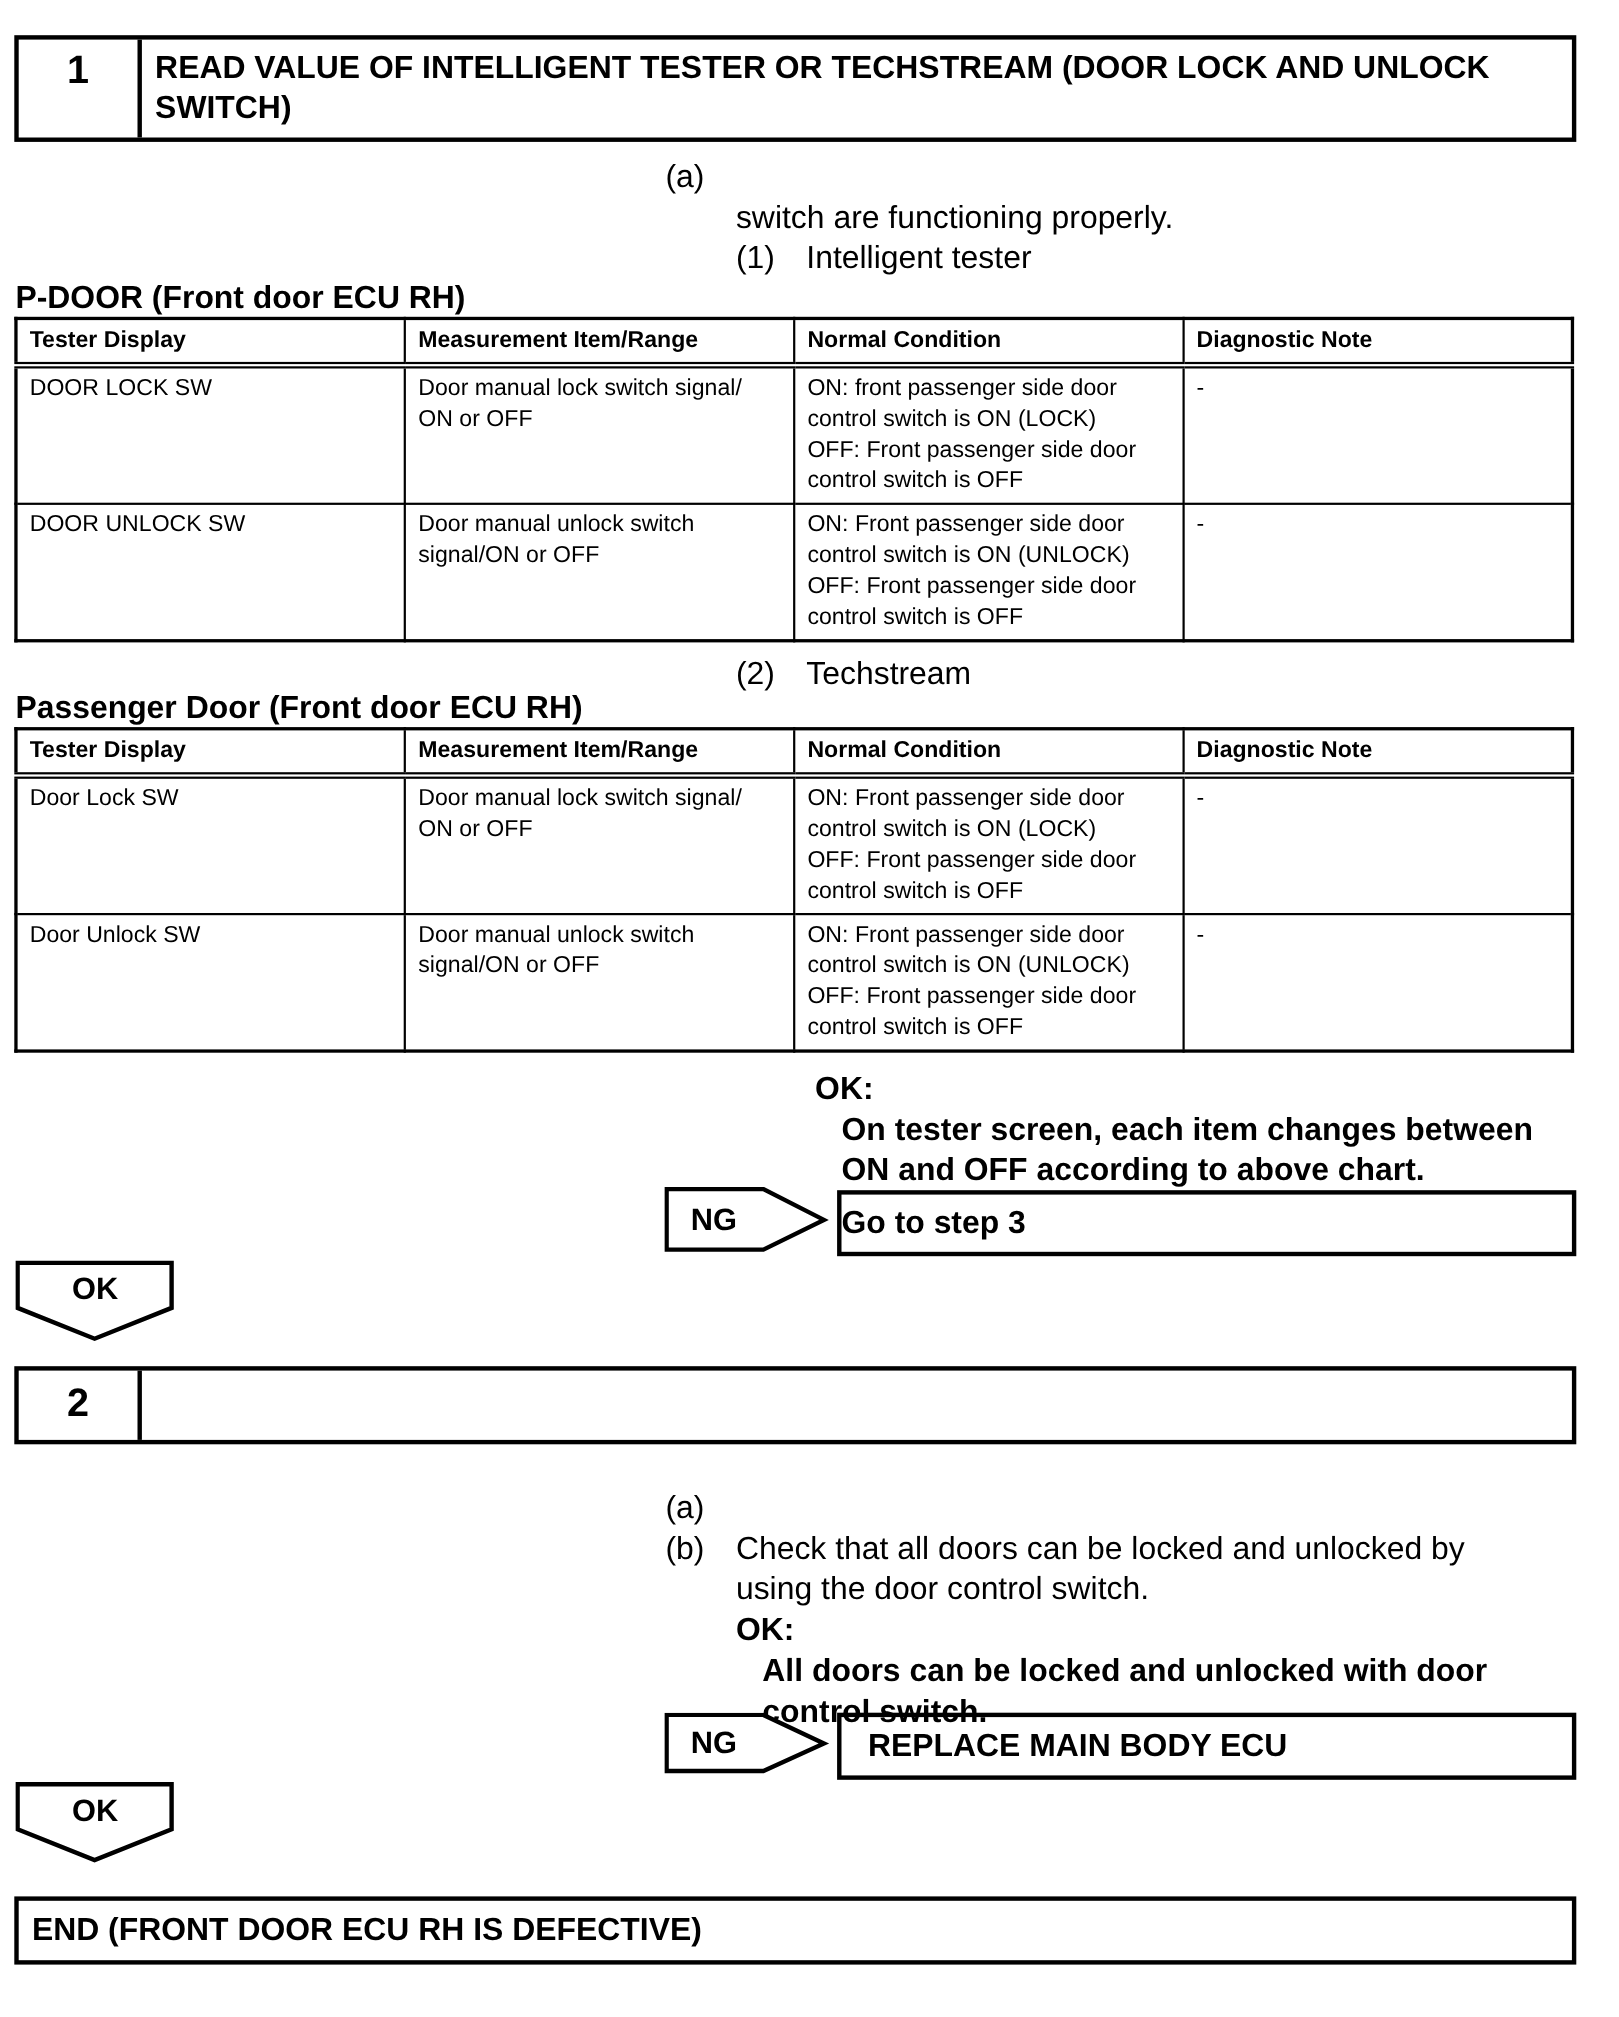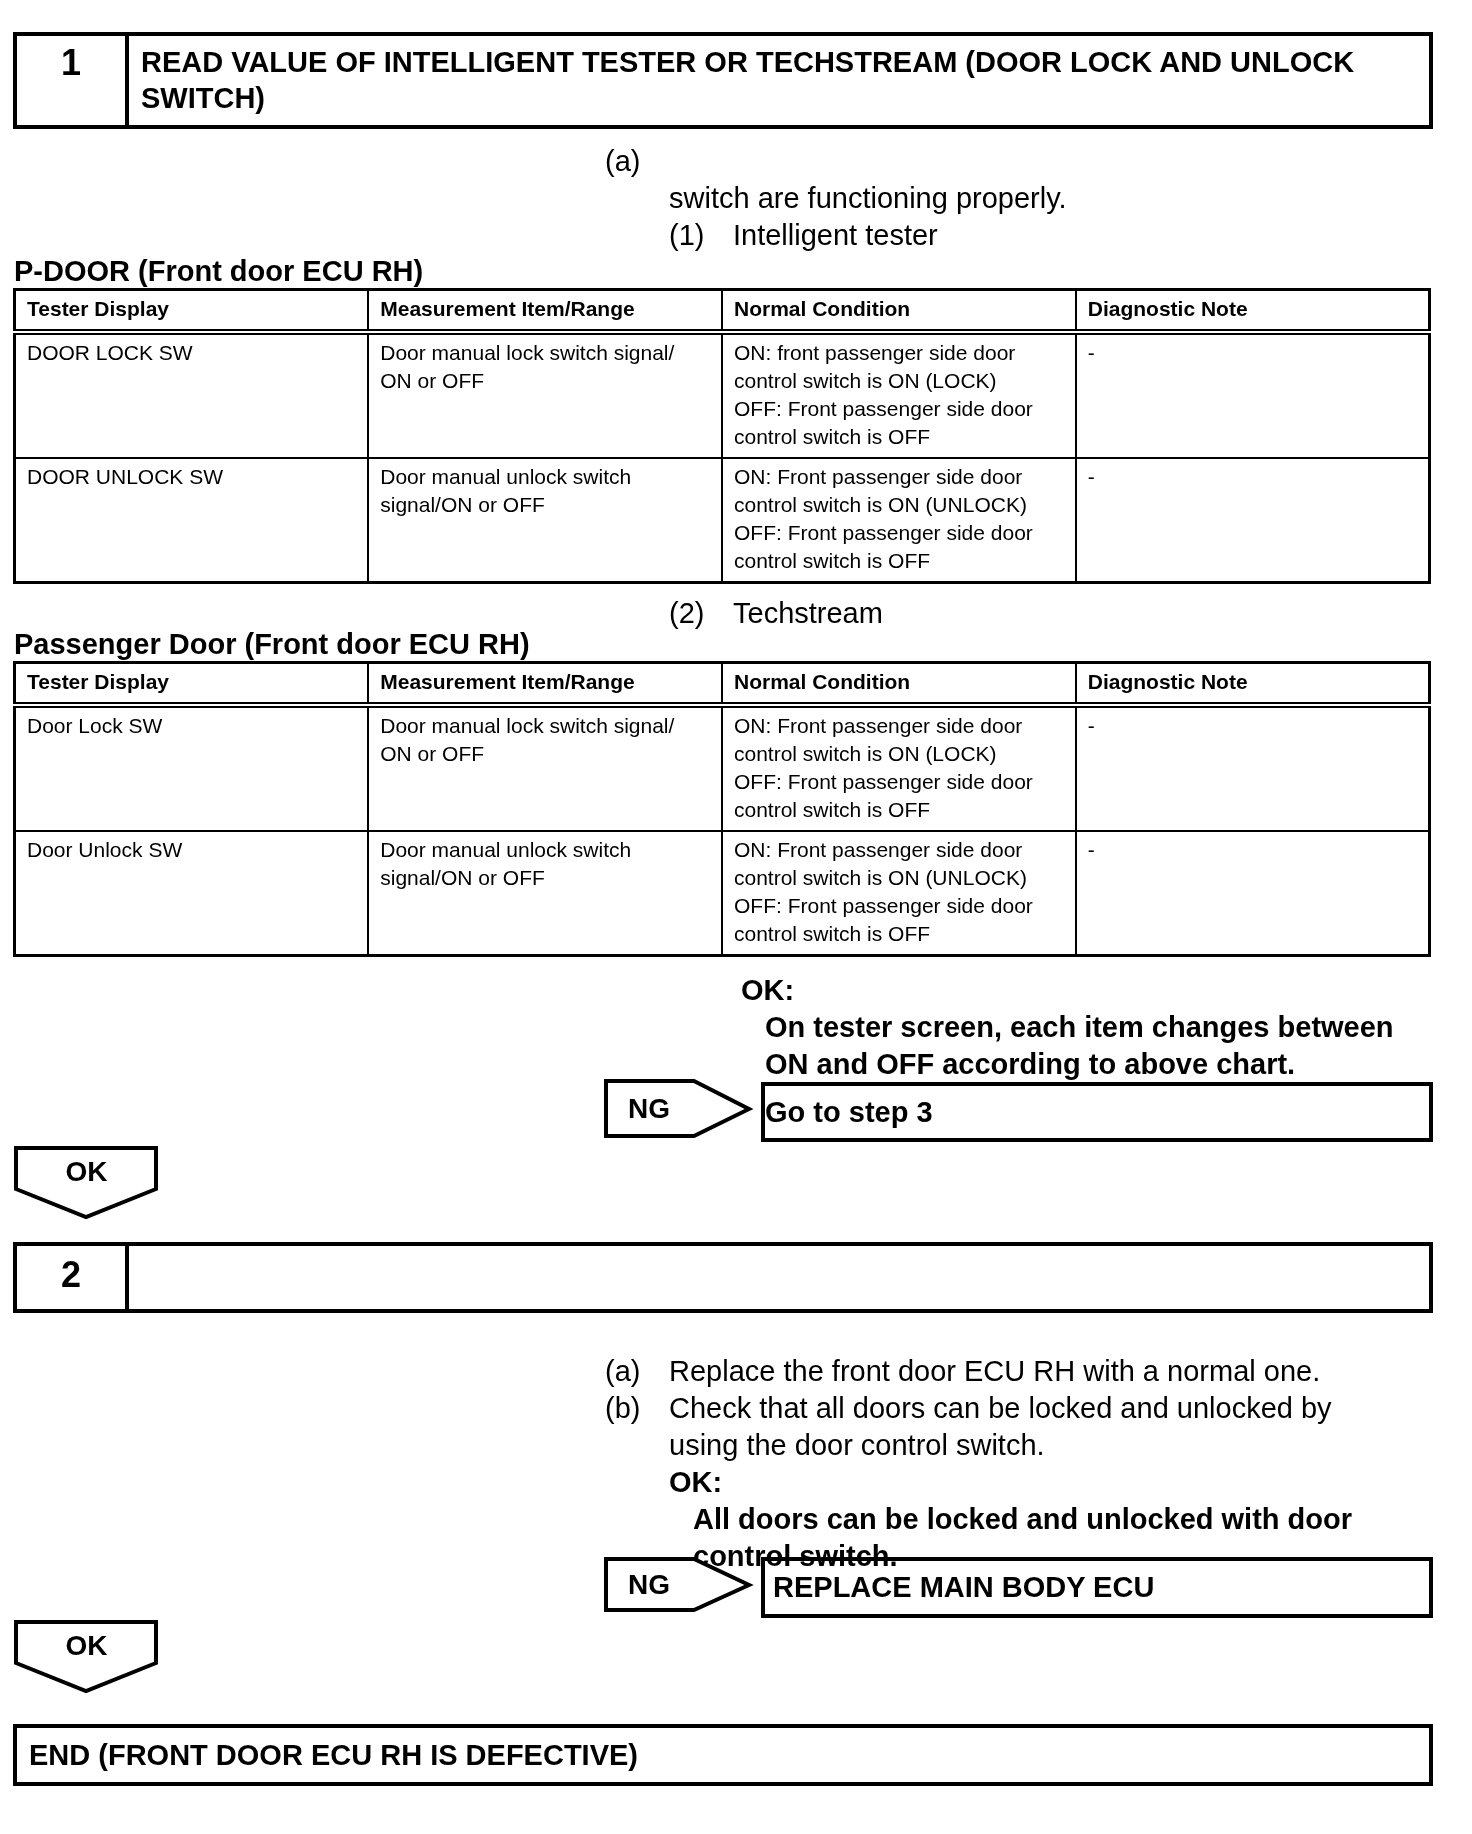--- a/index.html
+++ b/index.html
@@ -159,36 +159,35 @@
   </svg>
   <span class="lab">OK</span>
 </div>
 
 <div class="stepbox" style="top:1242px;height:71px;">
   <div class="stepnum" style="padding-top:8px;">2</div>
 </div>
 
 <div class="para" style="left:605px;top:1353px;width:860px;height:200px;">
   <span class="lbl" style="top:0;">(a)</span>
-  <span class="txt" style="top:0;">Replace the front door ECU RH with a normal one.</span>
   <span class="lbl" style="top:37px;">(b)</span>
   <span class="txt" style="top:37px;">Check that all doors can be locked and unlocked by</span>
   <span class="txt" style="top:74px;">using the door control switch.</span>
   <span class="txt" style="top:111px;font-weight:bold;">OK:</span>
   <span class="txt" style="top:148px;left:88px;font-weight:bold;">All doors can be locked and unlocked with door</span>
   <span class="txt" style="top:185px;left:88px;font-weight:bold;">control switch.</span>
 </div>
 
 <div class="ngshape" style="left:604px;top:1557px;width:150px;height:56px;">
   <svg width="150" height="56" style="position:absolute;left:0;top:0;">
     <polygon points="2,2 90,2 145,28 90,53 2,53" fill="#fff" stroke="#000" stroke-width="4"></polygon>
   </svg>
   <span class="lab">NG</span>
 </div>
-<div class="resbox" style="left:761px;top:1557px;width:672px;height:61px;padding-left:8px;">
+<div class="resbox" style="left:761px;top:1557px;width:672px;height:61px;padding-left:24px;">
   <span>REPLACE MAIN BODY ECU</span>
 </div>
 
 <div class="okarrow" style="left:14px;top:1620px;width:145px;height:74px;">
   <svg width="145" height="74" style="position:absolute;left:0;top:0;">
     <polygon points="2,2 142,2 142,43 72,71 2,43" fill="#fff" stroke="#000" stroke-width="4"></polygon>
   </svg>
   <span class="lab">OK</span>
 </div>
 

